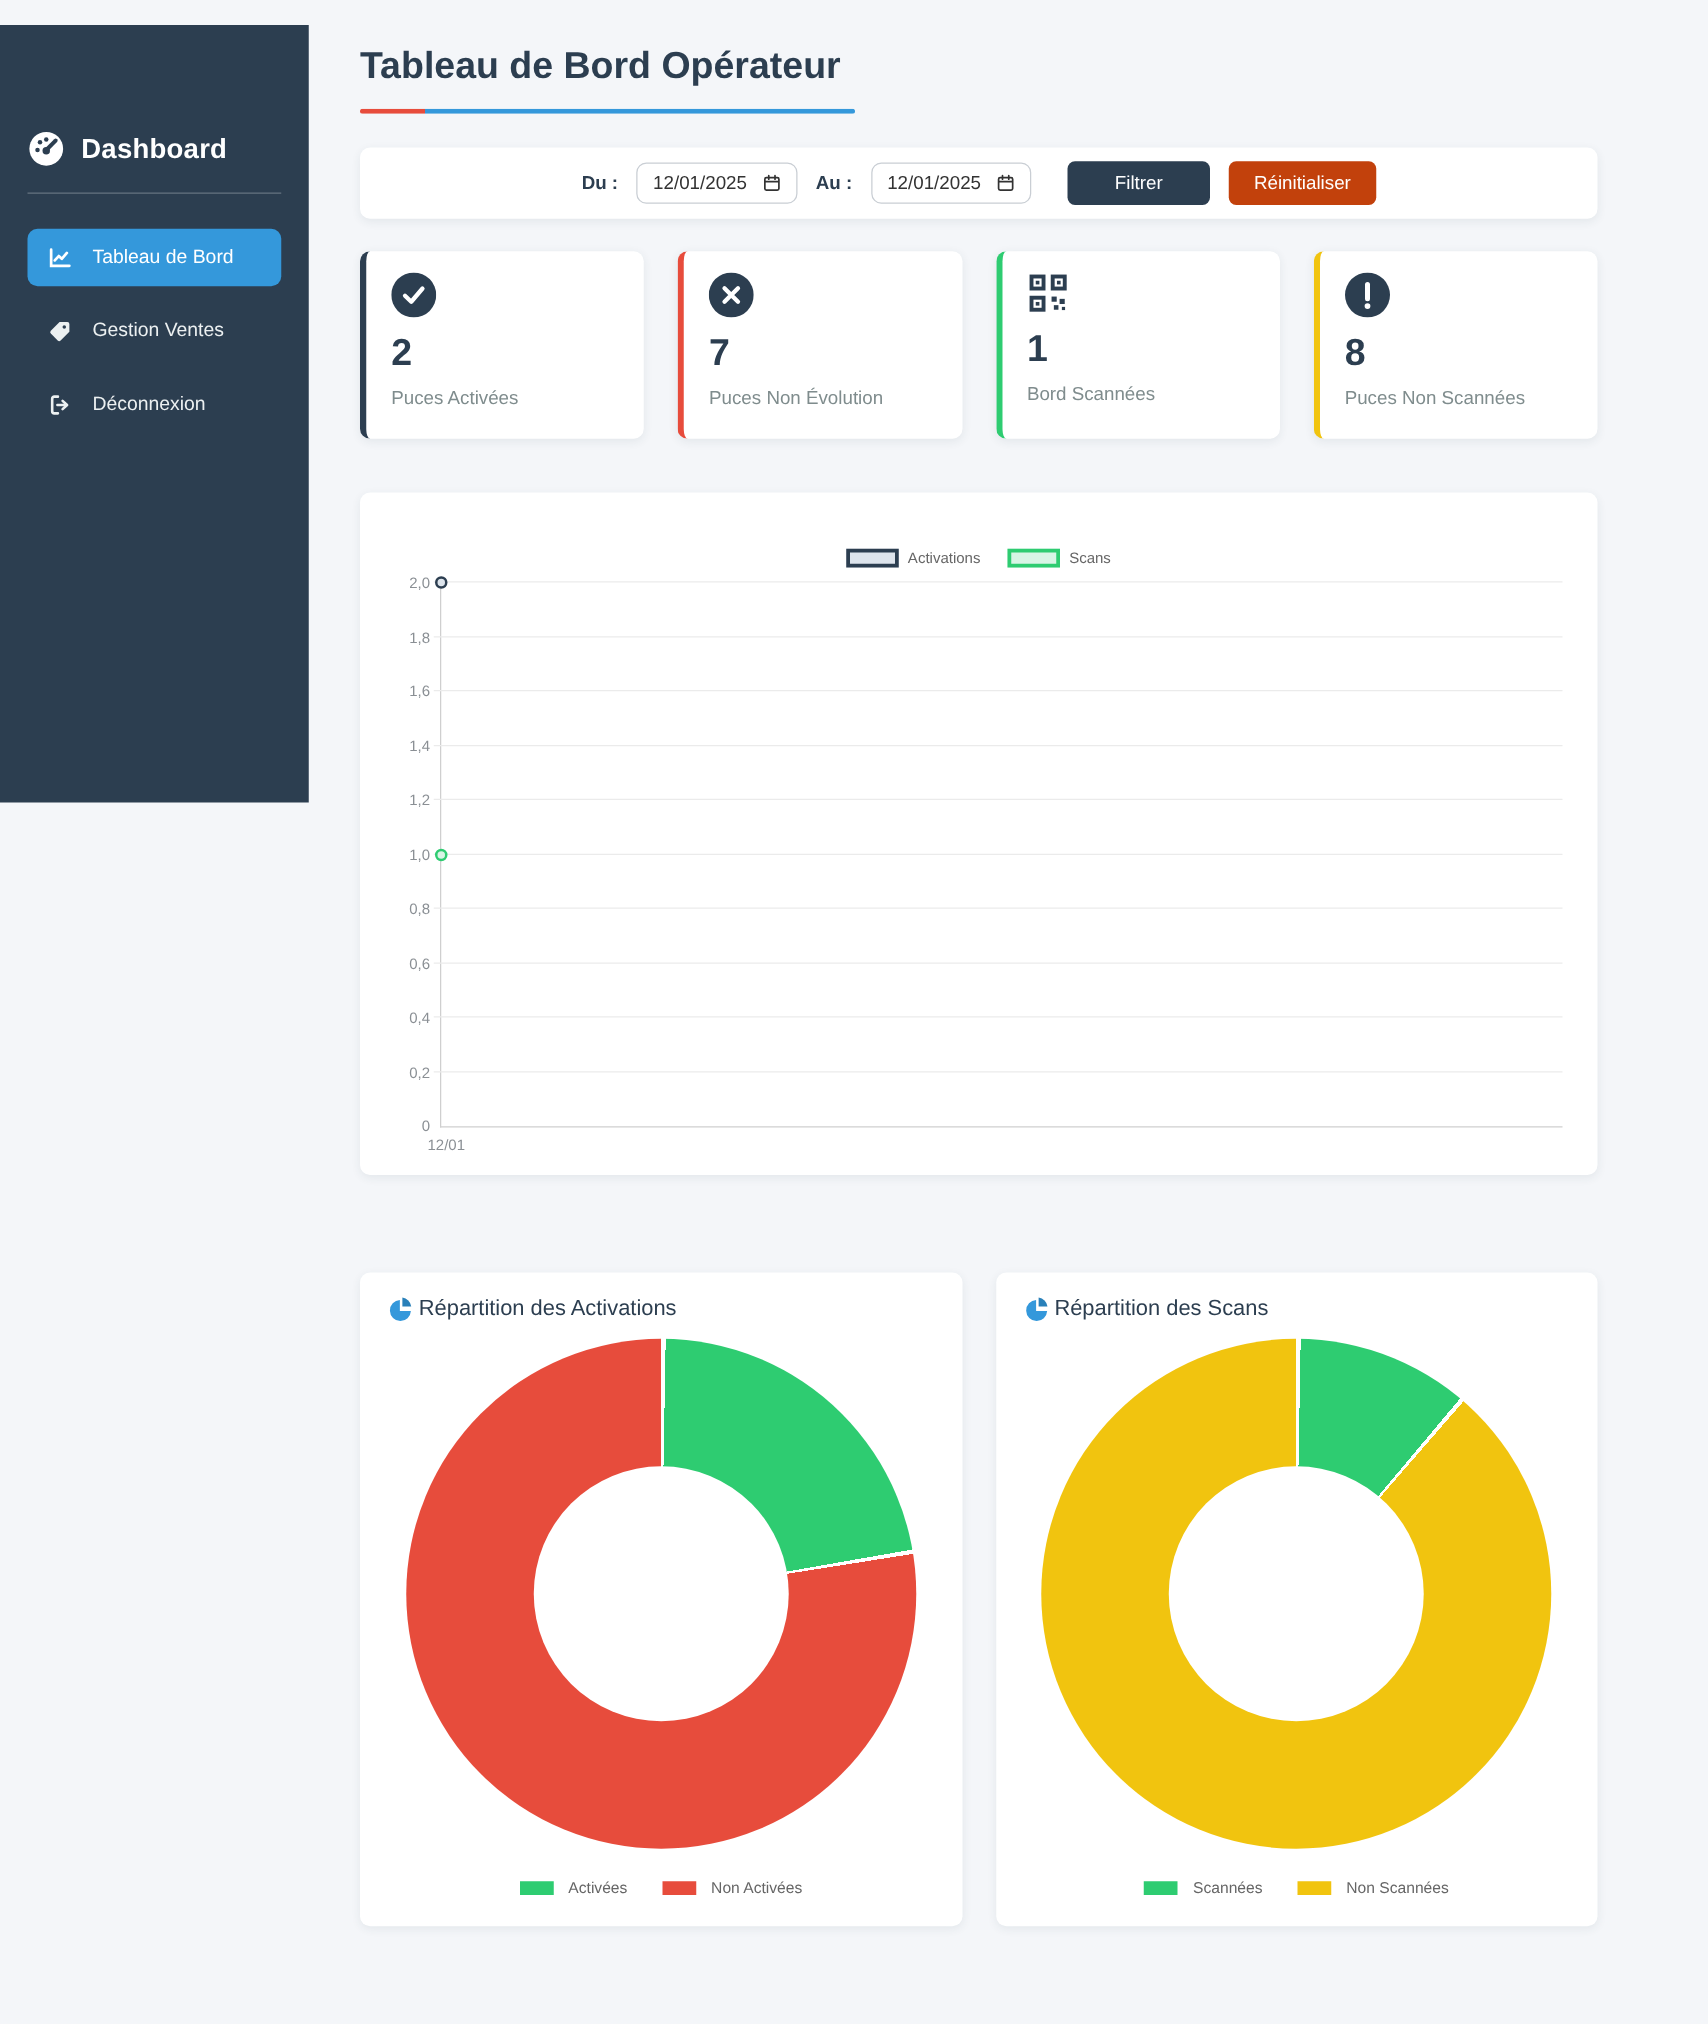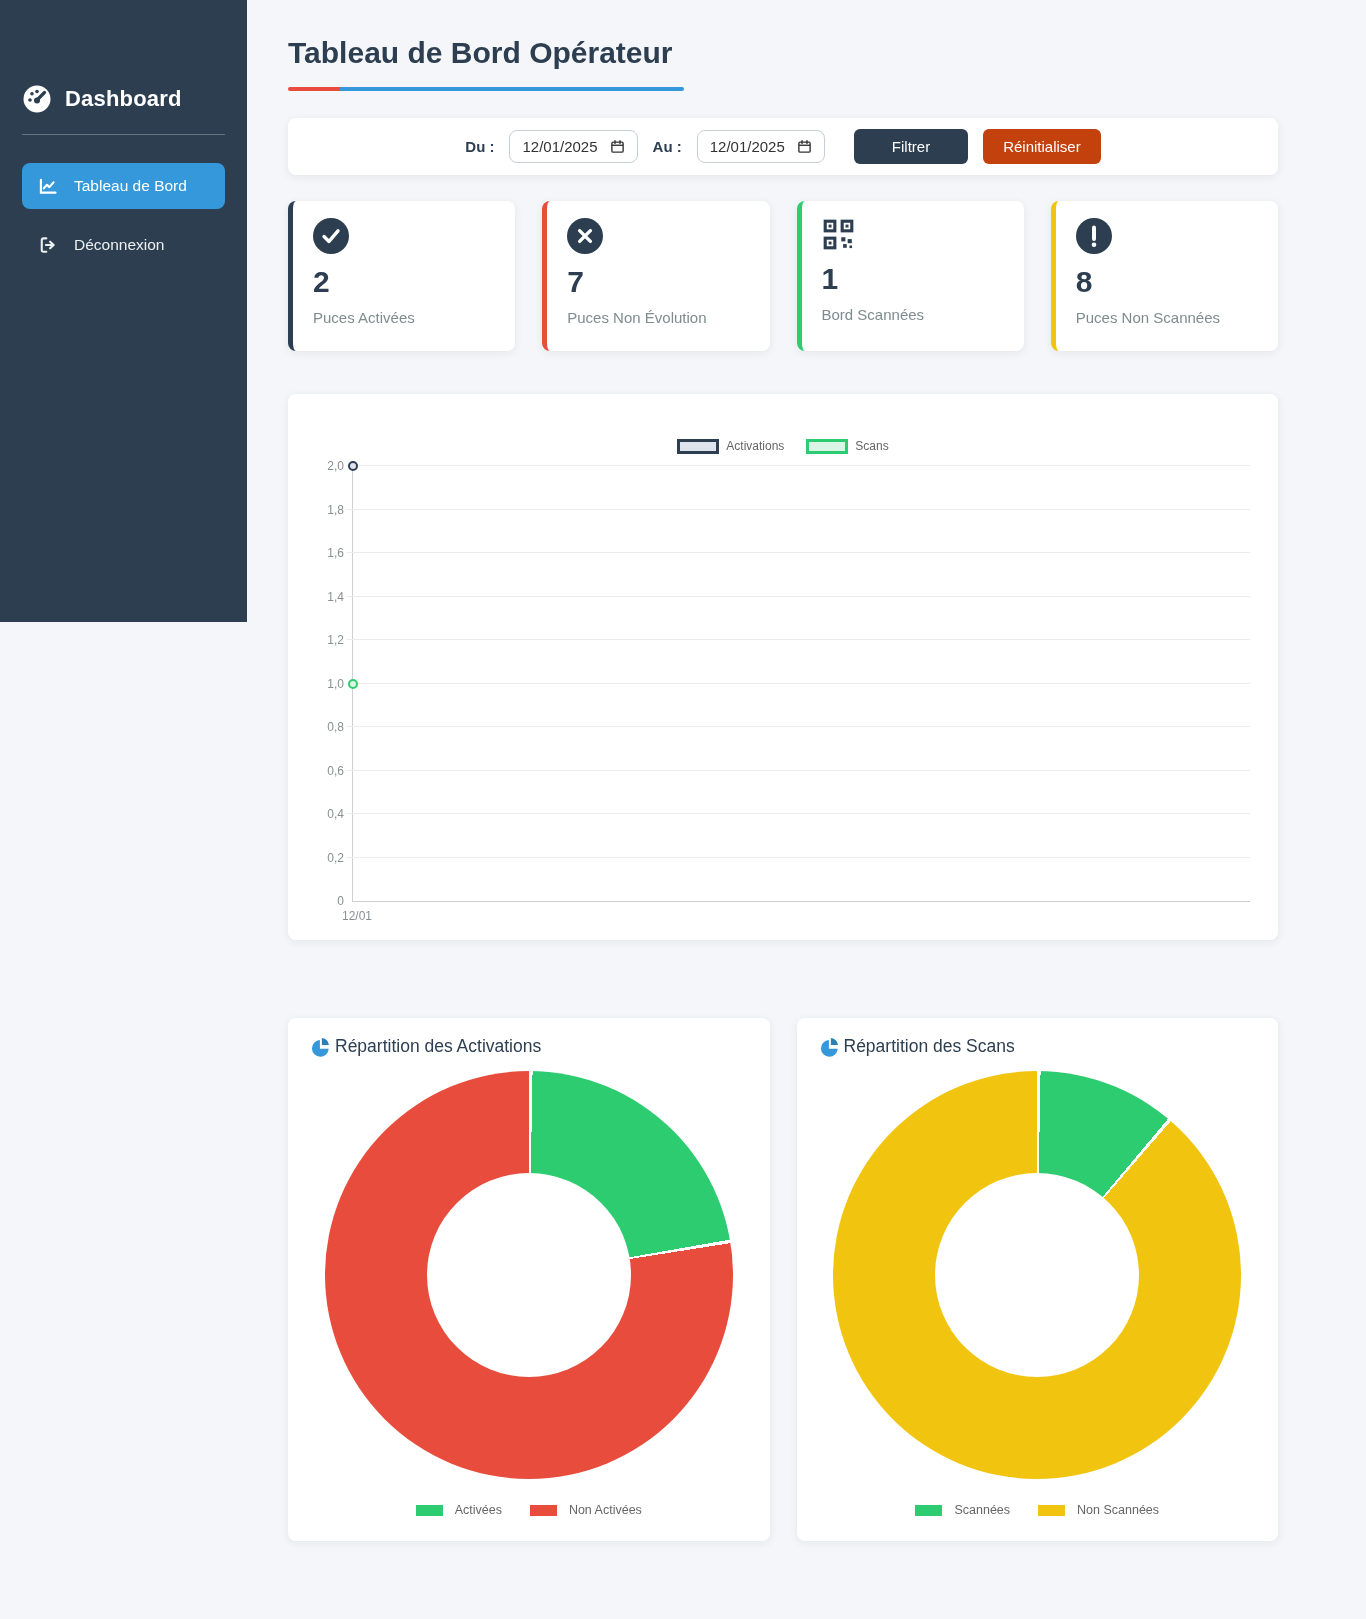--- a/index.html
+++ b/index.html
@@ -6,21 +6,21 @@
   html,body { margin:0; padding:0; }
   body {
     width:1366px; min-height:1619px;
     background:#f4f6f9;
     font-family:"Liberation Sans", sans-serif;
     color:#2c3e50;
   }
   .layout { display:flex; width:1366px; }
 
   
-  .sidebar-col { flex:0 0 247px; width:247px; }
+  .sidebar-col { flex:0 0 247px; width:247px;margin-top:20px; }
   .sidebar {
     background:#2c3e50; height:622px; padding-top:84px;
   }
   .brand { display:flex; align-items:center; gap:13px; padding:0 22px; color:#fff; }
   .brand-text { font-size:22px; font-weight:bold; letter-spacing:.2px; }
   .divider { height:1px; background:rgba(255,255,255,.28); margin:20px 22px 28px; }
   .nav-item {
     display:flex; align-items:center; gap:15px;
     margin:0 22px 13px; padding:12px 15px;
     border-radius:8px; color:#ecf0f1; font-size:15.5px; cursor:pointer;
@@ -115,20 +115,29 @@
       <div class="nav-item active">
         <span class="nav-icon">
           <svg width="20" height="20" viewBox="0 0 24 24">
             <path d="M3.5 4.5 V20 H21" stroke="currentColor" stroke-width="2.6" fill="none" stroke-linecap="round"></path>
             <path d="M7 14.8 L10.8 10.6 L13.7 13.3 L18.6 7.6" stroke="currentColor" stroke-width="2.6" fill="none" stroke-linecap="round" stroke-linejoin="round"></path>
           </svg>
         </span>
         <span>Tableau de Bord</span>
       </div>
 
+      <div class="nav-item">
+        <span class="nav-icon">
+          <svg width="20" height="20" viewBox="0 0 24 24">
+            <path d="M11.6 3 H19 a2 2 0 0 1 2 2 v7.4 L12.6 20.8 a2 2 0 0 1 -2.8 0 L3.2 14.2 a2 2 0 0 1 0 -2.8 Z" fill="#ecf0f1"></path>
+            <circle cx="16.1" cy="7.9" r="1.7" fill="#2c3e50"></circle>
+          </svg>
+        </span>
+        <span>Gestion Ventes</span>
+      </div>
 
       <div class="nav-item">
         <span class="nav-icon">
           <svg width="20" height="20" viewBox="0 0 24 24">
             <path d="M10 4 H6.5 a2 2 0 0 0 -2 2 v12 a2 2 0 0 0 2 2 H10" stroke="#ecf0f1" stroke-width="2.5" fill="none" stroke-linecap="round"></path>
             <path d="M14.5 8 L18.8 12 L14.5 16" stroke="#ecf0f1" stroke-width="2.5" fill="none" stroke-linecap="round" stroke-linejoin="round"></path>
             <path d="M9.5 12 H18" stroke="#ecf0f1" stroke-width="2.5" stroke-linecap="round"></path>
           </svg>
         </span>
         <span>Déconnexion</span>

